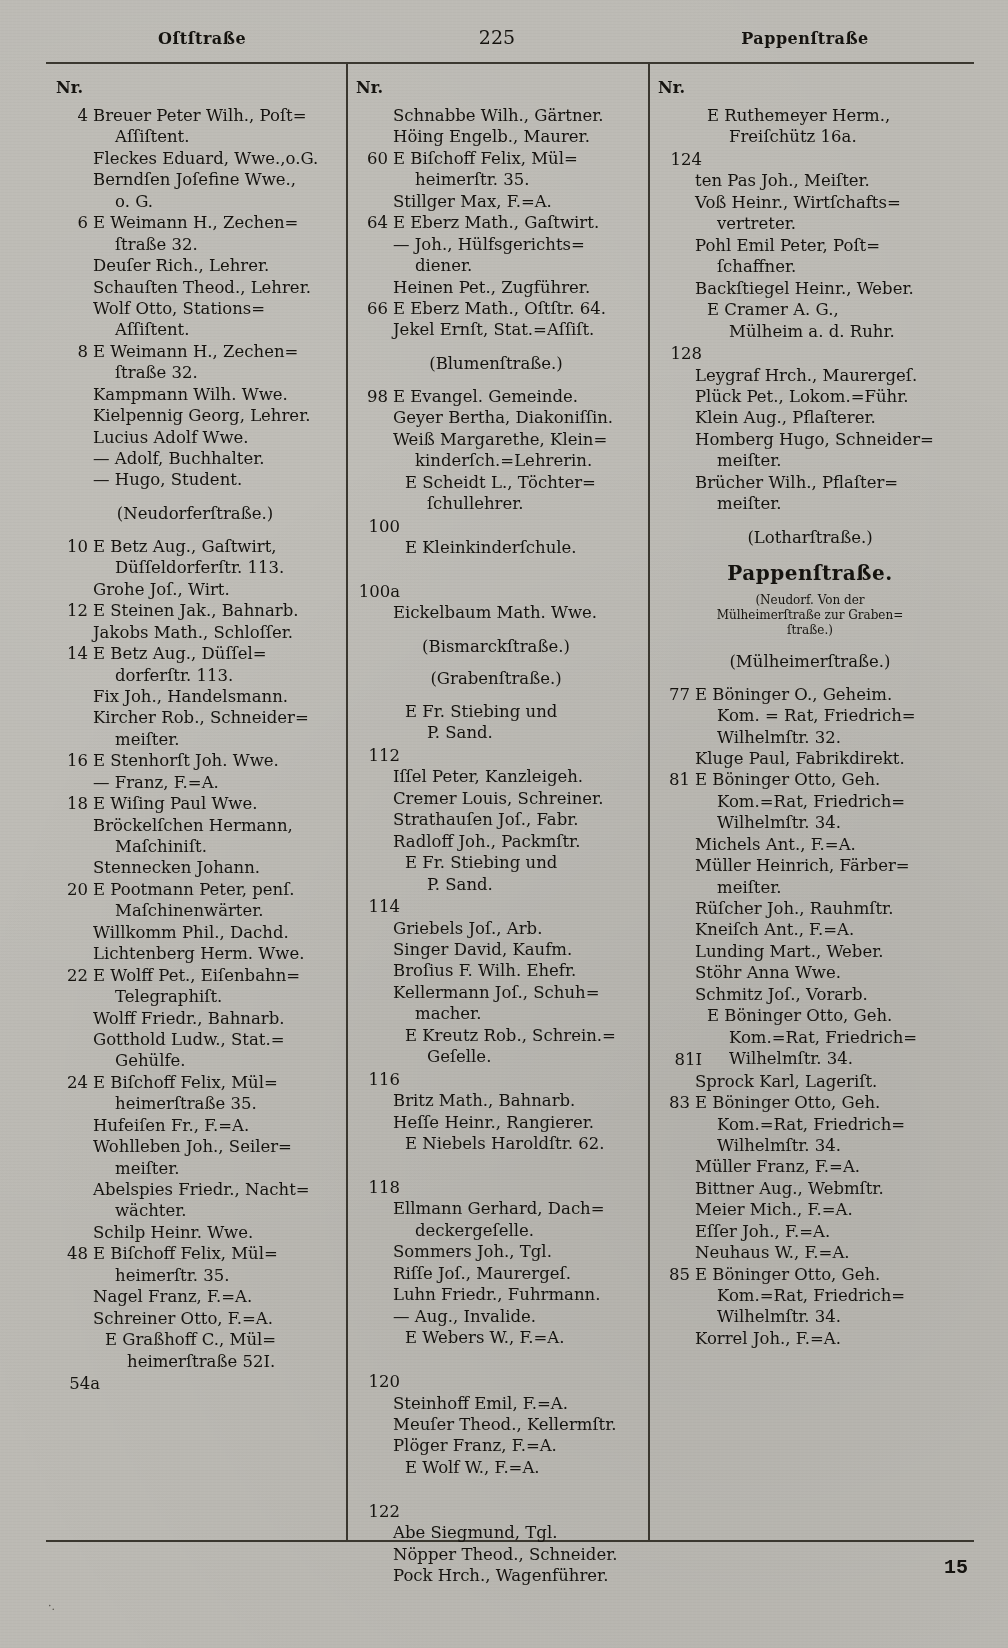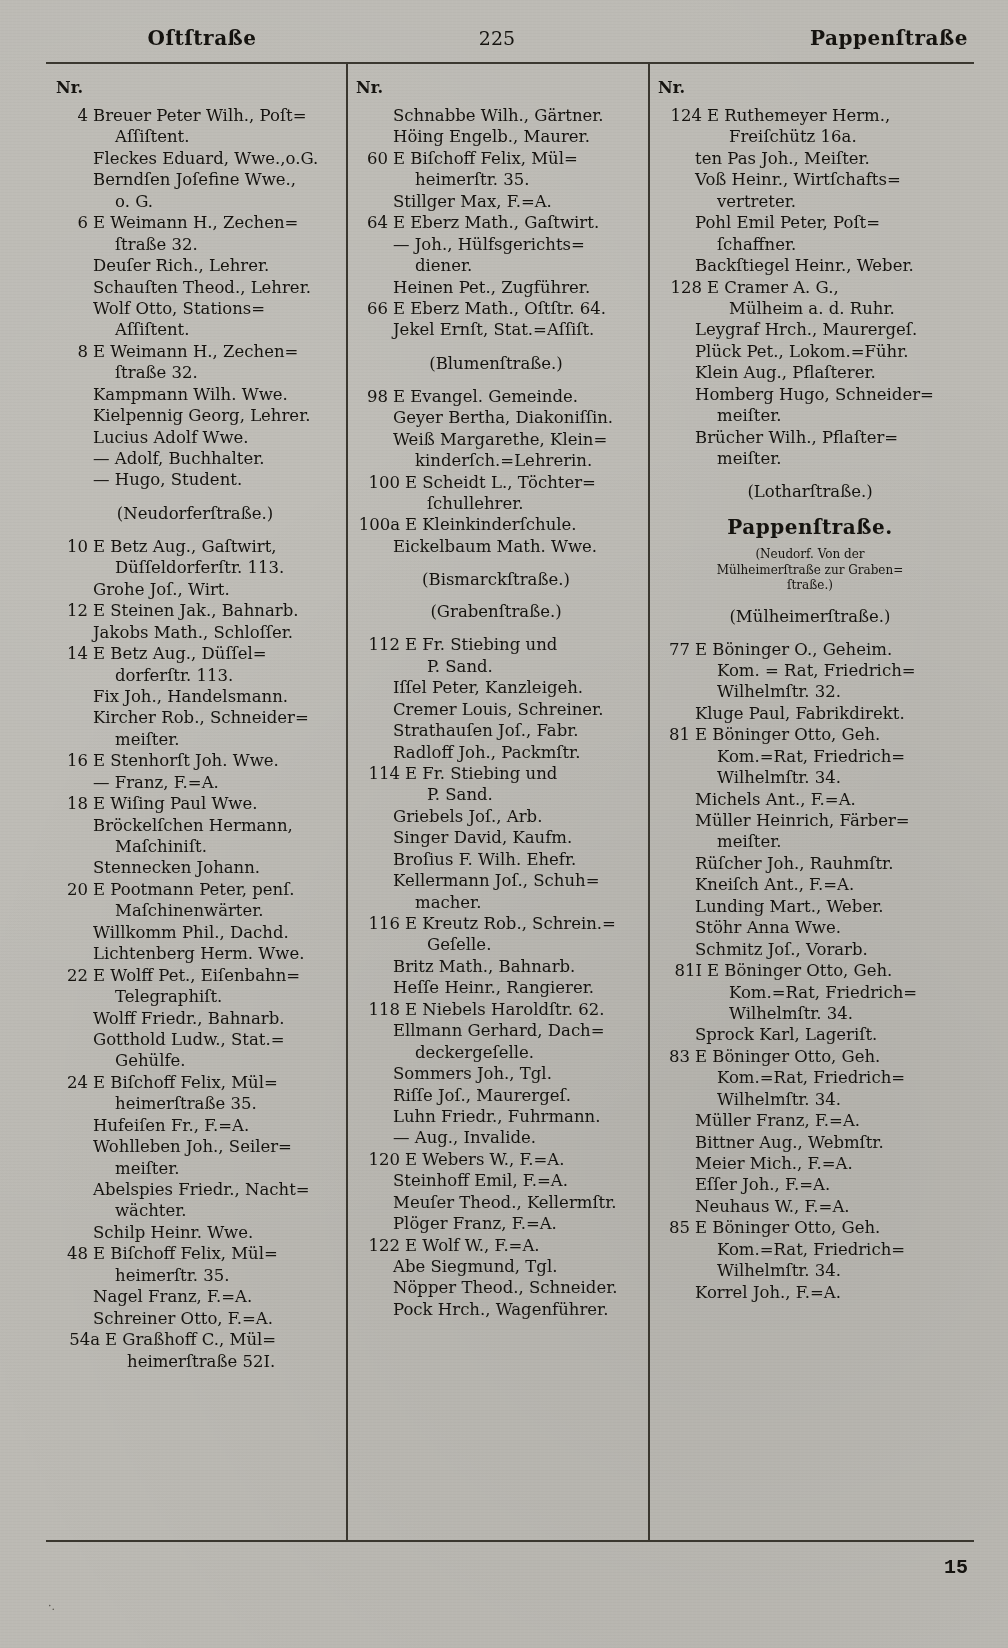--- a/index.html
+++ b/index.html
@@ -41,30 +41,30 @@
   .hdr-left {
     width: 300px;
     text-align: center;
   }
   .hdr-center {
     width: 290px;
     text-align: center;
   }
   .hdr-right {
     flex: 1;
-    text-align: right;
+    text-align: center;
   }
   .fraktur {
     font-family: "DejaVu Serif", serif;
     font-weight: bold;
     font-style: normal;
     letter-spacing: 0.5px;
   }
   .hdr-left .fraktur, .hdr-right .fraktur {
-    font-size: 20px;
+    font-size: 16px;
   }
   .hdr-center {
     font-size: 19px;
     font-weight: normal;
   }
   
   .rule-top {
     position: absolute;
     left: 46px;
     right: 34px;
@@ -120,20 +120,21 @@
   .num {
     width: 34px;
     flex: 0 0 34px;
     text-align: right;
     padding-right: 5px;
     font-family: "DejaVu Serif", serif;
   }
   .num.wide {
     width: 46px;
     flex: 0 0 46px;
+    margin-top: 44px;
   }
   .txt {
     flex: 1;
     font-family: "DejaVu Serif", serif;
     hyphens: manual;
   }
   .cont {
     padding-left: 22px;
   }
   .section {

